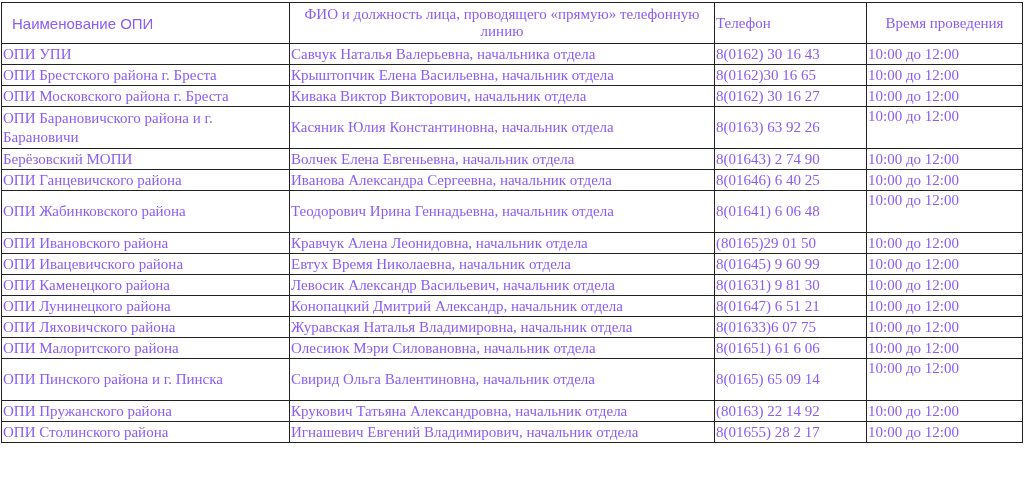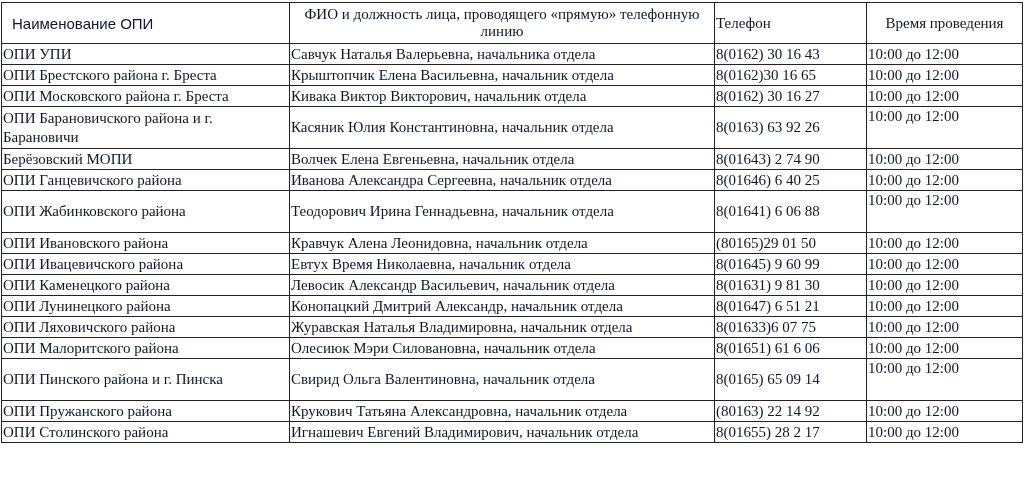--- a/index.html
+++ b/index.html
@@ -4,21 +4,21 @@
 <style>
   html, body { margin: 0; padding: 0; background: #ffffff; }
   body { width: 1024px; height: 485px; overflow: hidden; position: relative; }
   table.opi {
     position: absolute; left: 1px; top: 2px;
     border-collapse: collapse;
     table-layout: fixed;
     width: 1021px;
     font-family: "Liberation Serif", "DejaVu Serif", serif;
     font-size: 15px;
-    color: #0f172a;
+    color: #8b5cf6;
     border-radius: 9px;
   }
   table.opi col.c1 { width: 288px; }
   table.opi col.c2 { width: 425px; }
   table.opi col.c3 { width: 152px; }
   table.opi col.c4 { width: 156px; }
   table.opi th, table.opi td {
     border: 1px solid #222;
     padding: 0 1px;
     white-space: nowrap;
@@ -91,21 +91,21 @@
   </tr>
       <tr>
     <td class="name">ОПИ Ганцевичского района</td>
     <td class="person">Иванова Александра Сергеевна, начальник отдела</td>
     <td class="phone">8(01646) 6 40 25</td>
     <td class="time">10:00 до 12:00</td>
   </tr>
       <tr class="tall">
     <td class="name">ОПИ Жабинковского района</td>
     <td class="person">Теодорович Ирина Геннадьевна, начальник отдела</td>
-    <td class="phone">8(01641) 6 06 88</td>
+    <td class="phone">8(01641) 6 06 48</td>
     <td class="time">10:00 до 12:00</td>
   </tr>
       <tr>
     <td class="name">ОПИ Ивановского района</td>
     <td class="person">Кравчук Алена Леонидовна, начальник отдела</td>
     <td class="phone">(80165)29 01 50</td>
     <td class="time">10:00 до 12:00</td>
   </tr>
       <tr>
     <td class="name">ОПИ Ивацевичского района</td>

